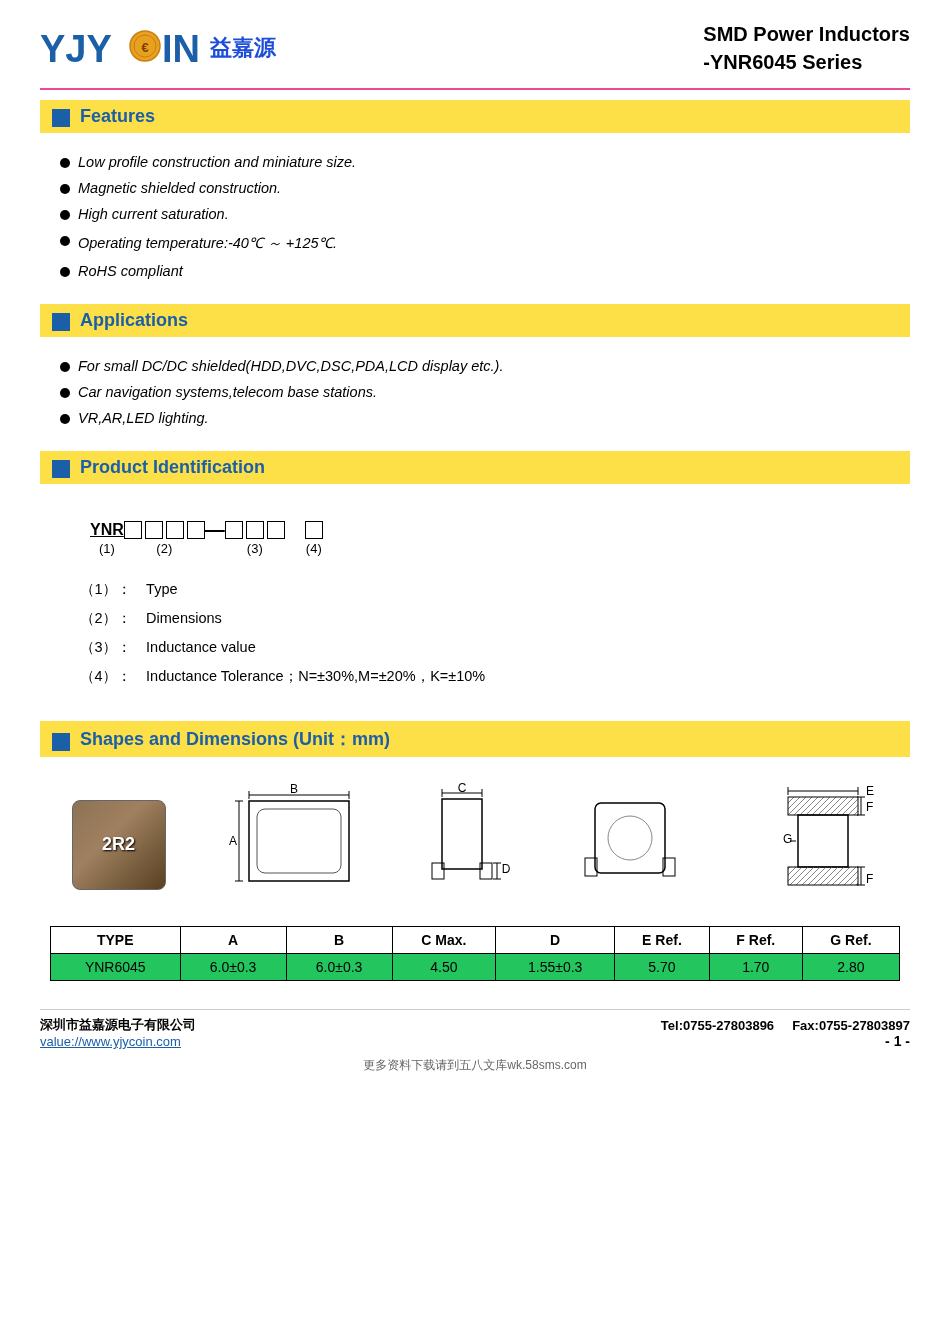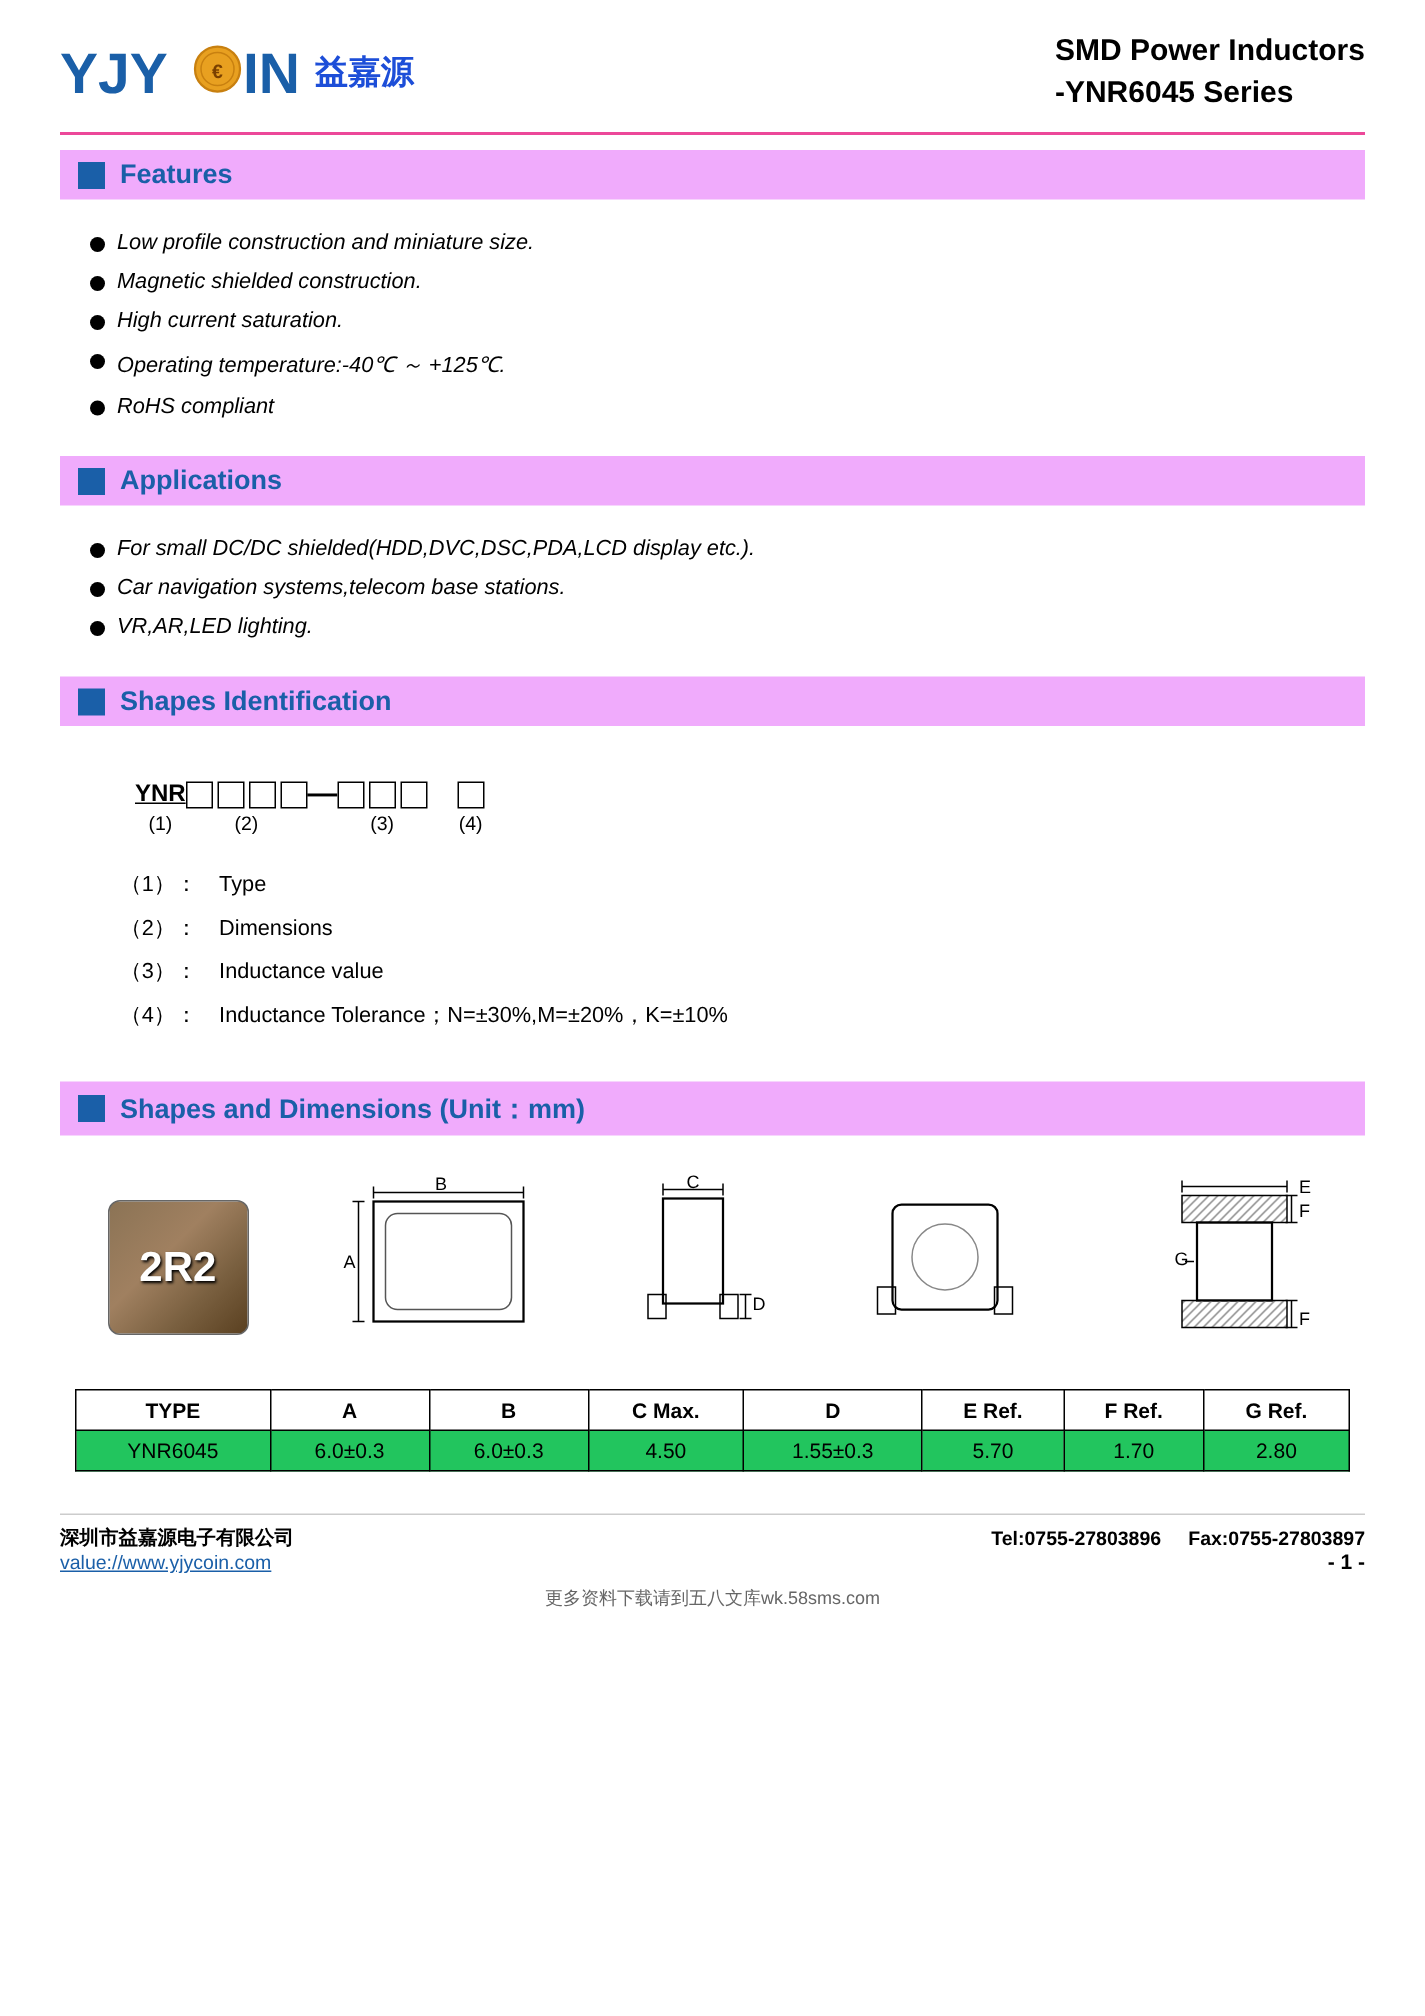--- a/index.html
+++ b/index.html
@@ -32,24 +32,24 @@
       font-family: Liberation Mono, monospace;
     }
     .header-title {
       text-align: left;
       font-size: 20px;
       font-weight: bold;
       color: #000;
       line-height: 1.4;
     }
     .section-header {
-      background: #f0abfc;
+      background: #fde047;
       padding: 6px 12px;
       display: flex;
-      align-items: center;
+      align-items: flex-end;
       gap: 10px;
       margin-bottom: 10px;
       margin-top: 10px;
     }
     .section-header .blue-square {
       display: inline-block;
       width: 18px;
       height: 18px;
       background: #1a5fa8;
       flex-shrink: 0;
@@ -142,21 +142,21 @@
     }
     
     .component-photo {
       width: 94px;
       height: 90px;
       background: linear-gradient(135deg, #8B7355 0%, #a08060 40%, #7a6040 70%, #5a4020 100%);
       border-radius: 8px;
       display: flex;
       align-items: center;
       justify-content: center;
-      font-size: 28px;
+      font-size: 18px;
       font-weight: bold;
       color: #fff;
       text-shadow: 1px 1px 2px #000;
       border: 1px solid #666;
     }
     
     .dim-table {
       width: 100%;
       border-collapse: collapse;
       margin-top: 10px;
@@ -272,21 +272,21 @@
       <span>Car navigation systems,telecom base stations.</span>
     </li>
   <li>
       <span class="dot"></span>
       <span>VR,AR,LED lighting.</span>
     </li>
 </ul>
 
 <div class="section-header">
   <span class="blue-square"></span>
-  <span class="section-header-title">Shapes Identification</span>
+  <span class="section-header-title">Product Identification</span>
 </div>
 <div class="product-id-section">
 
   <div class="part-number-diagram">
 
     <div class="pn-group">
       <span class="pn-ynr">YNR</span>
       <span class="pn-label">(1)</span>
     </div>
 

